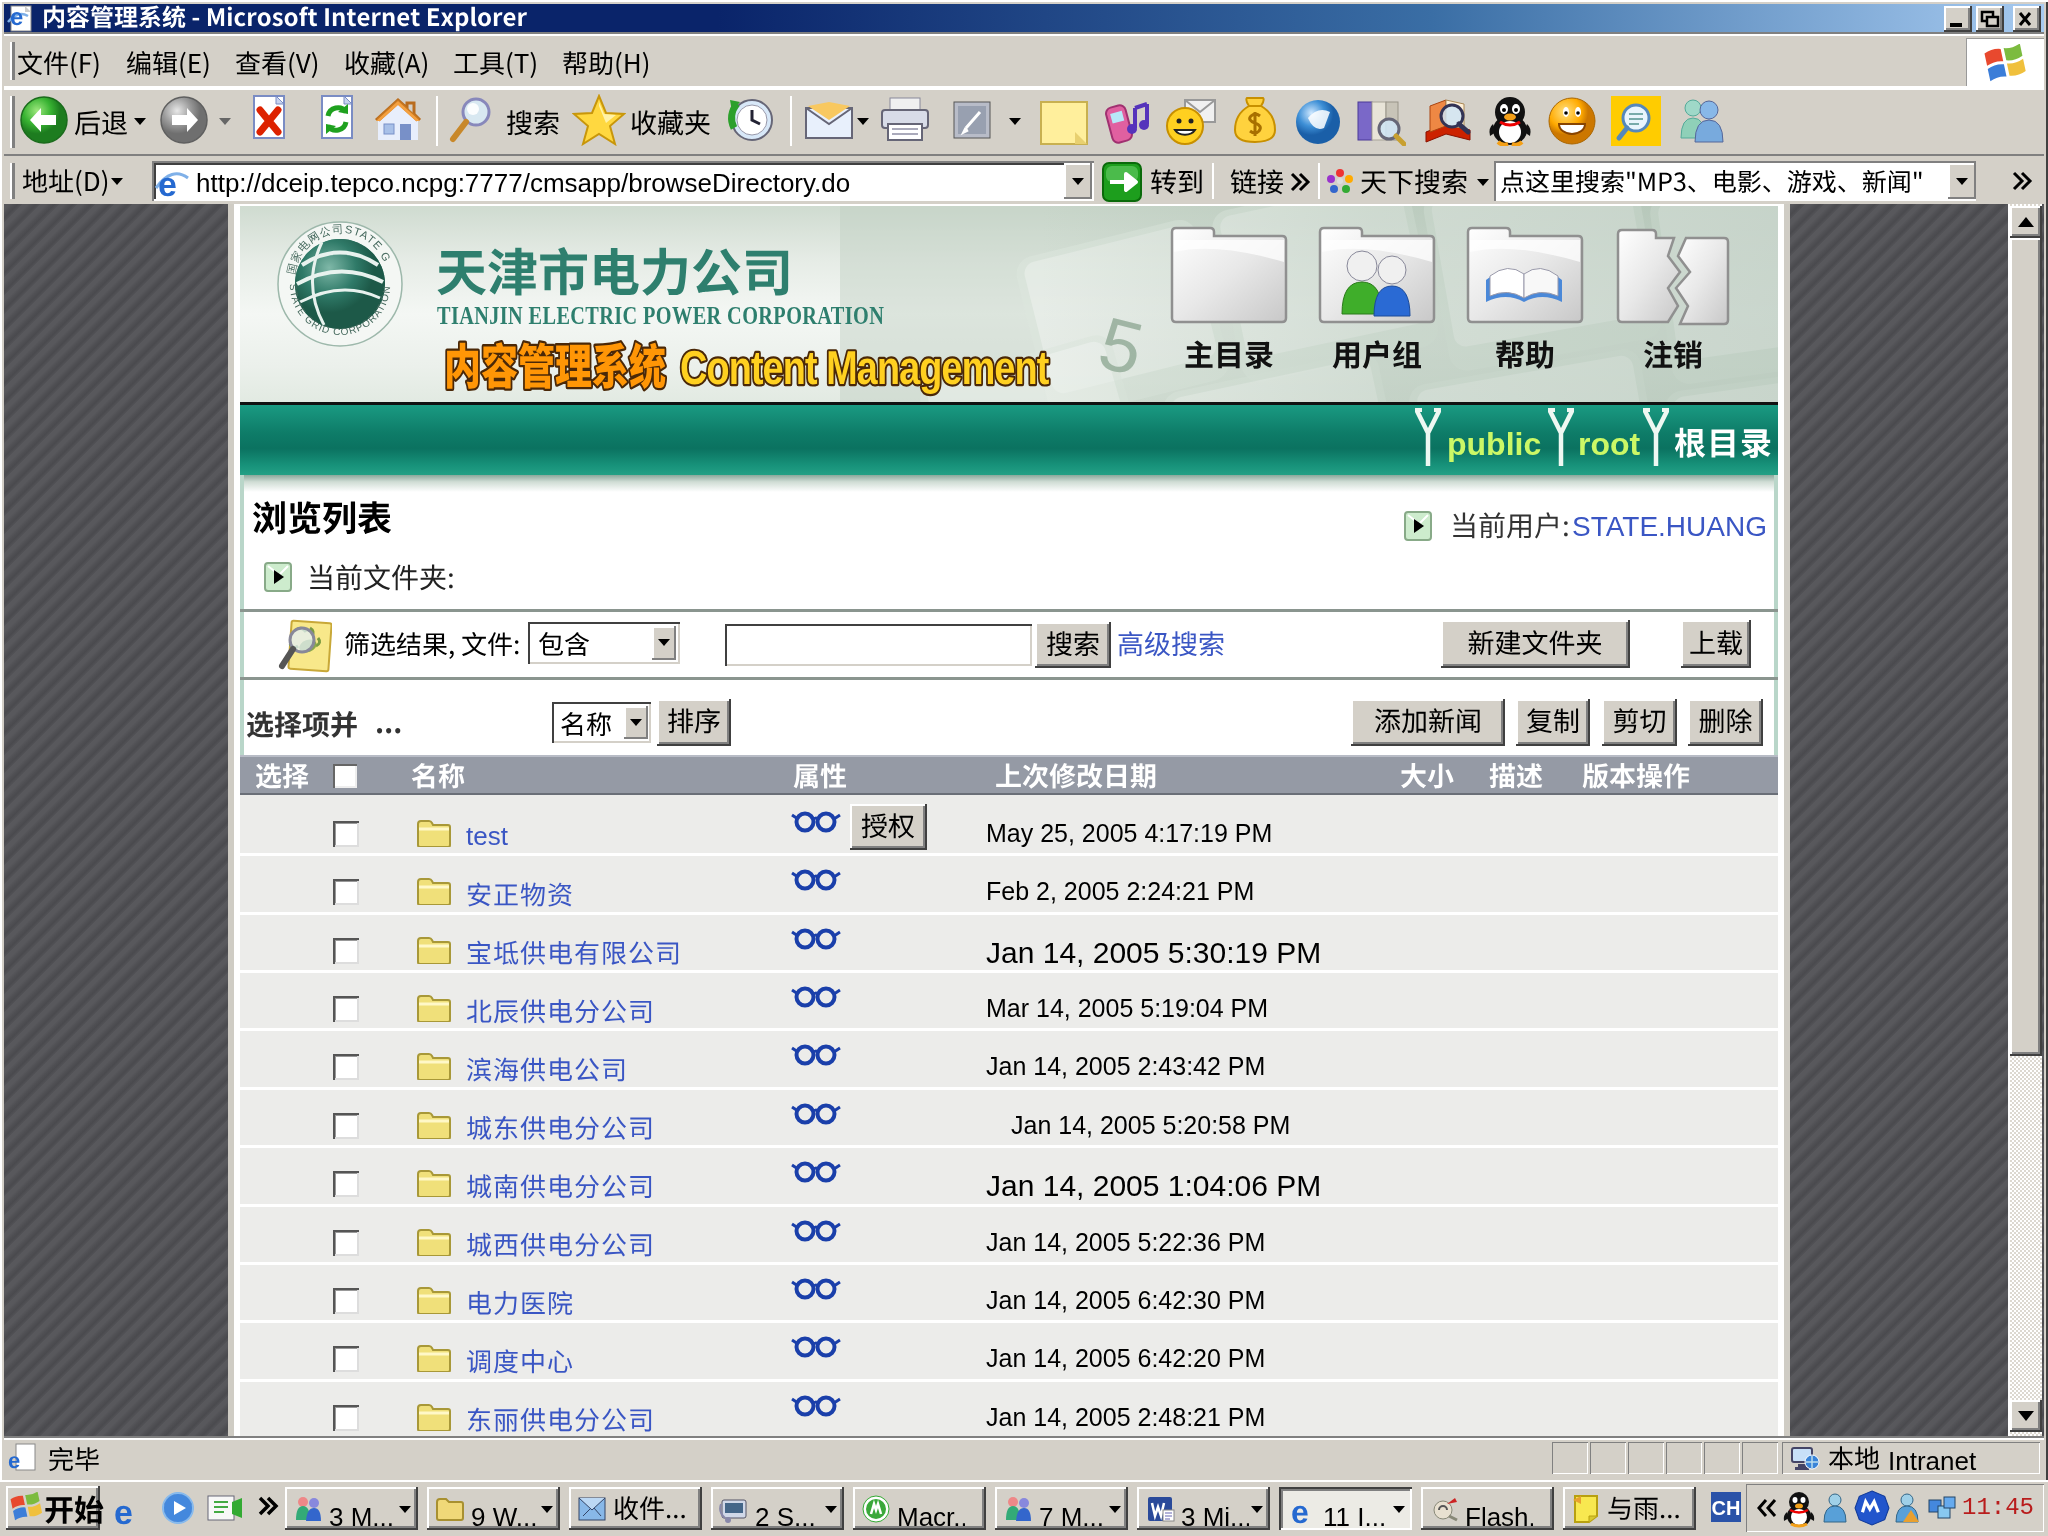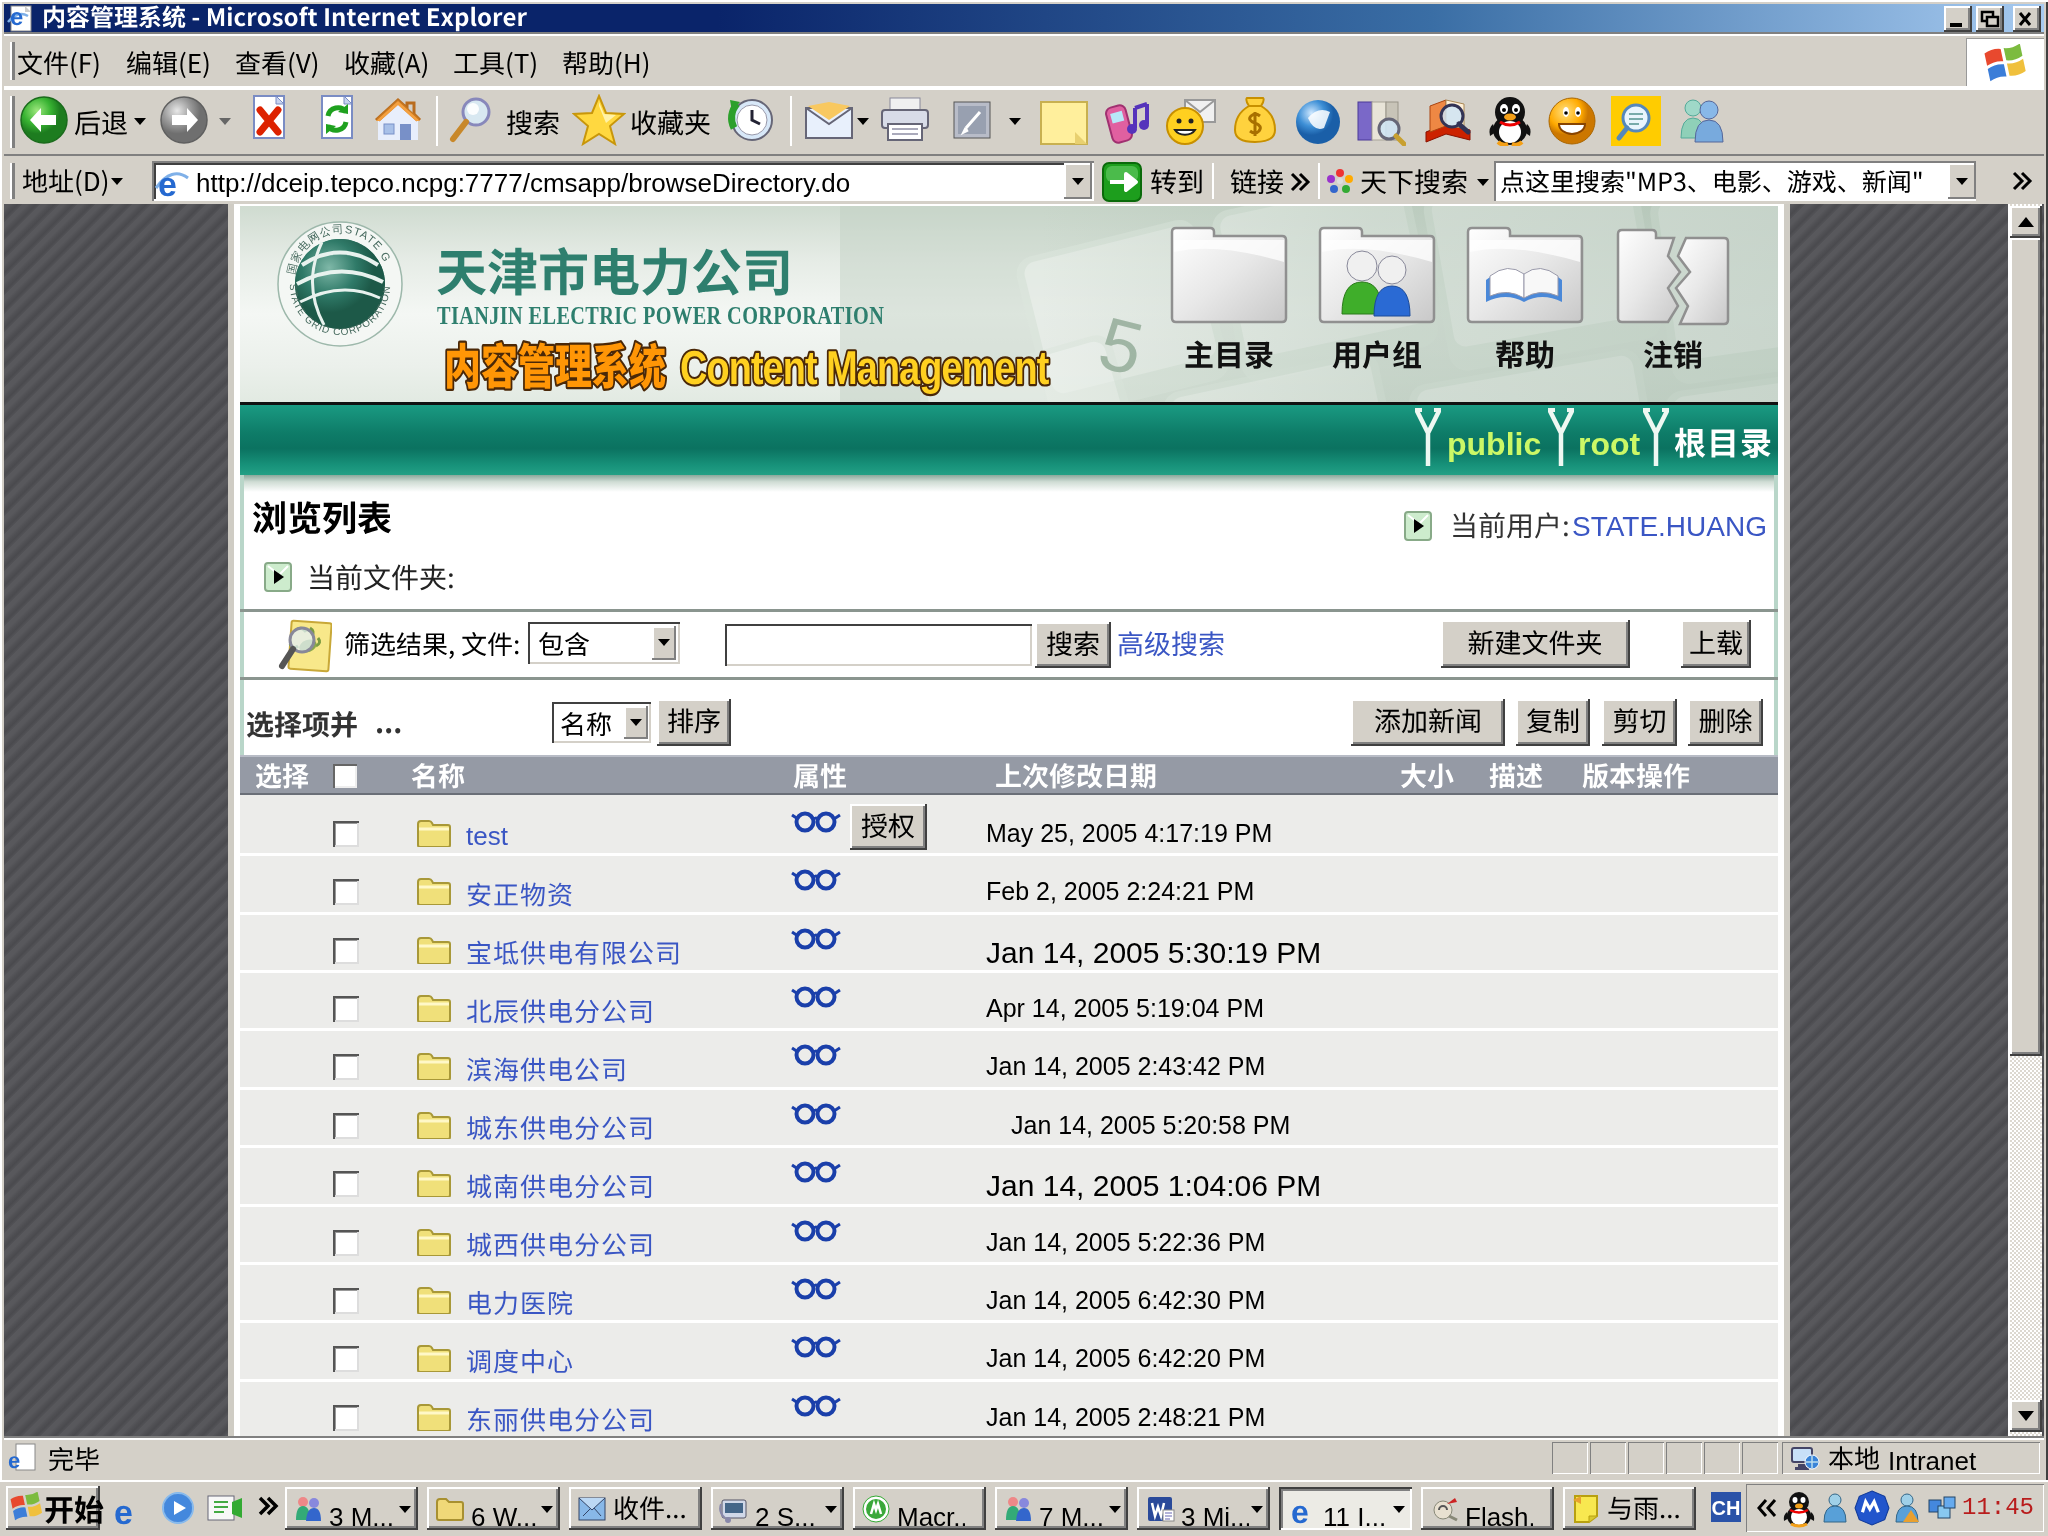--- a/index.html
+++ b/index.html
@@ -484,21 +484,21 @@
 <svg class="ab" style="left:416px;top:994px" width="36" height="28" viewBox="0 0 36 28">
 <path d="M2 26 L2 5 Q2 2 5 2 L13 2 Q15 2 16 4 L17 6 L32 6 Q34 6 34 8 L34 26 Q34 28 32 28 L4 28 Q2 28 2 26 Z" fill="#f0e07a" stroke="#a89838" stroke-width="2"></path>
 <path d="M3 10 L33 10" stroke="#fff8c8" stroke-width="3"></path>
 </svg>
 <svg class="ab" style="left:790px;top:984px" width="52" height="24" viewBox="0 0 52 24">
 <path d="M2 6 L8 10 M50 6 L44 10" stroke="#1a3faa" stroke-width="3"></path>
 <circle cx="15" cy="13" r="8.5" fill="none" stroke="#1a3faa" stroke-width="4"></circle>
 <circle cx="36" cy="13" r="8.5" fill="none" stroke="#1a3faa" stroke-width="4"></circle>
 <path d="M23 11 q3 -4 6 0" stroke="#1a3faa" stroke-width="3" fill="none"></path>
 </svg>
-<div style="position:absolute;left:986px;top:994px;width:360px;height:30px;font-size:25px;color:#000;font-family:Liberation Sans,sans-serif;white-space:nowrap">Apr 14, 2005 5:19:04 PM</div>
+<div style="position:absolute;left:986px;top:994px;width:360px;height:30px;font-size:25px;color:#000;font-family:Liberation Sans,sans-serif;white-space:nowrap">Mar 14, 2005 5:19:04 PM</div>
 <div style="position:absolute;left:240px;top:1028px;width:1538px;height:3px;background:#fff"></div>
 <div style="position:absolute;left:333px;top:1054px;width:26px;height:26px;background:#fff;box-shadow:inset 2px 2px 0 #555,inset -2px -2px 0 #ddd,inset 3px 3px 0 #999"></div>
 <svg class="ab" style="left:416px;top:1052px" width="36" height="28" viewBox="0 0 36 28">
 <path d="M2 26 L2 5 Q2 2 5 2 L13 2 Q15 2 16 4 L17 6 L32 6 Q34 6 34 8 L34 26 Q34 28 32 28 L4 28 Q2 28 2 26 Z" fill="#f0e07a" stroke="#a89838" stroke-width="2"></path>
 <path d="M3 10 L33 10" stroke="#fff8c8" stroke-width="3"></path>
 </svg>
 <svg class="ab" style="left:790px;top:1042px" width="52" height="24" viewBox="0 0 52 24">
 <path d="M2 6 L8 10 M50 6 L44 10" stroke="#1a3faa" stroke-width="3"></path>
 <circle cx="15" cy="13" r="8.5" fill="none" stroke="#1a3faa" stroke-width="4"></circle>
 <circle cx="36" cy="13" r="8.5" fill="none" stroke="#1a3faa" stroke-width="4"></circle>
@@ -633,21 +633,21 @@
     <path d="M13 27 Q14 14 21 14 Q28 14 28 27 Z" fill="#36c"></path>
   </svg>
 <div style="position:absolute;left:329px;top:1502px;width:68px;height:28px;font-size:26px;overflow:hidden;font-family:Liberation Sans,sans-serif;color:#000;white-space:nowrap">3 M...</div>
 <svg class="ab" style="left:397px;top:1504px" width="16" height="12">
     <path d="M2 2 L8 9 L14 2 Z" fill="#000"></path>
   </svg>
 <div class="raised" style="position:absolute;left:427px;top:1487px;width:133px;height:43px"></div>
 <svg class="ab" style="left:435px;top:1494px" width="30" height="30" viewBox="0 0 30 30">
     <path d="M2 24 L2 8 Q2 5 5 5 L11 5 L14 8 L26 8 Q28 8 28 10 L28 24 Q28 26 26 26 L4 26 Q2 26 2 24 Z" fill="#f0d878" stroke="#a89030" stroke-width="2"></path>
   </svg>
-<div style="position:absolute;left:471px;top:1502px;width:68px;height:28px;font-size:26px;overflow:hidden;font-family:Liberation Sans,sans-serif;color:#000;white-space:nowrap">6 W...</div>
+<div style="position:absolute;left:471px;top:1502px;width:68px;height:28px;font-size:26px;overflow:hidden;font-family:Liberation Sans,sans-serif;color:#000;white-space:nowrap">9 W...</div>
 <svg class="ab" style="left:539px;top:1504px" width="16" height="12">
     <path d="M2 2 L8 9 L14 2 Z" fill="#000"></path>
   </svg>
 <div class="raised" style="position:absolute;left:569px;top:1487px;width:133px;height:43px"></div>
 <svg class="ab" style="left:577px;top:1494px" width="30" height="30" viewBox="0 0 30 30">
     <rect x="2" y="4" width="26" height="22" fill="#88b8e8" stroke="#346"></rect>
     <path d="M2 4 L15 16 L28 4" fill="#bcd8f4" stroke="#346"></path>
     <path d="M6 22 L14 14 M24 22 L17 14" stroke="#346"></path>
   </svg>
 <div class="raised" style="position:absolute;left:711px;top:1487px;width:133px;height:43px"></div>

